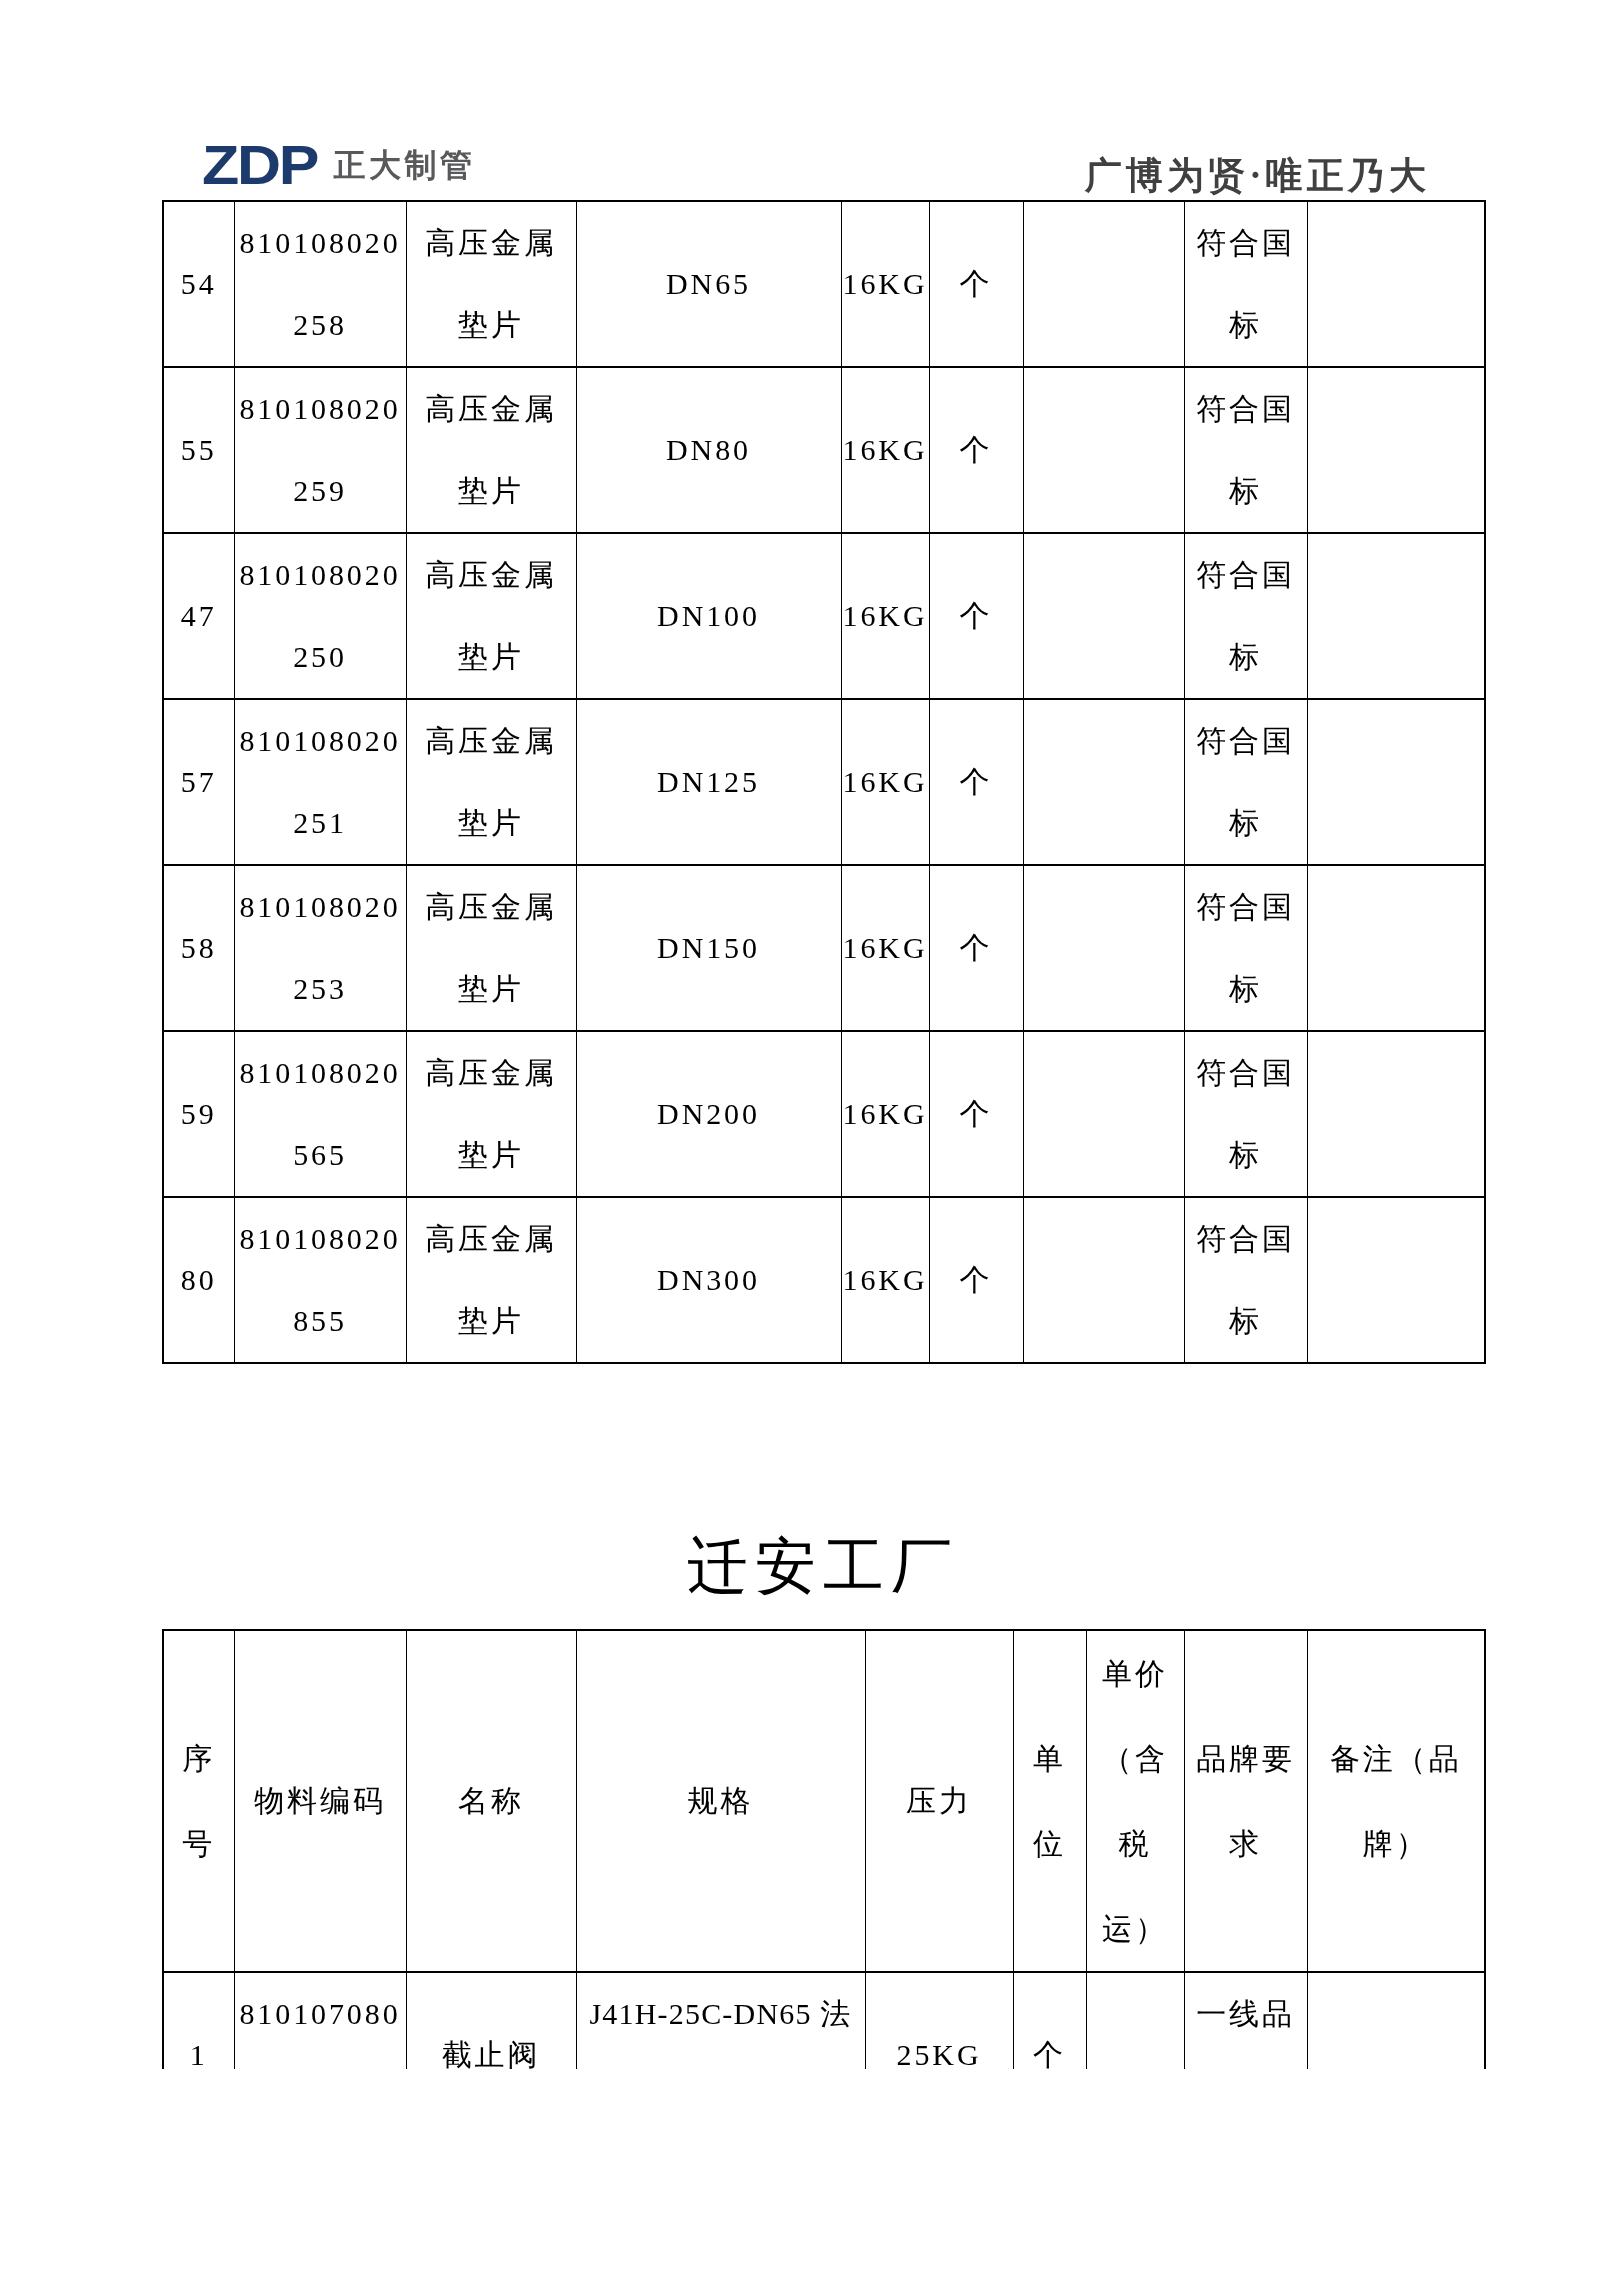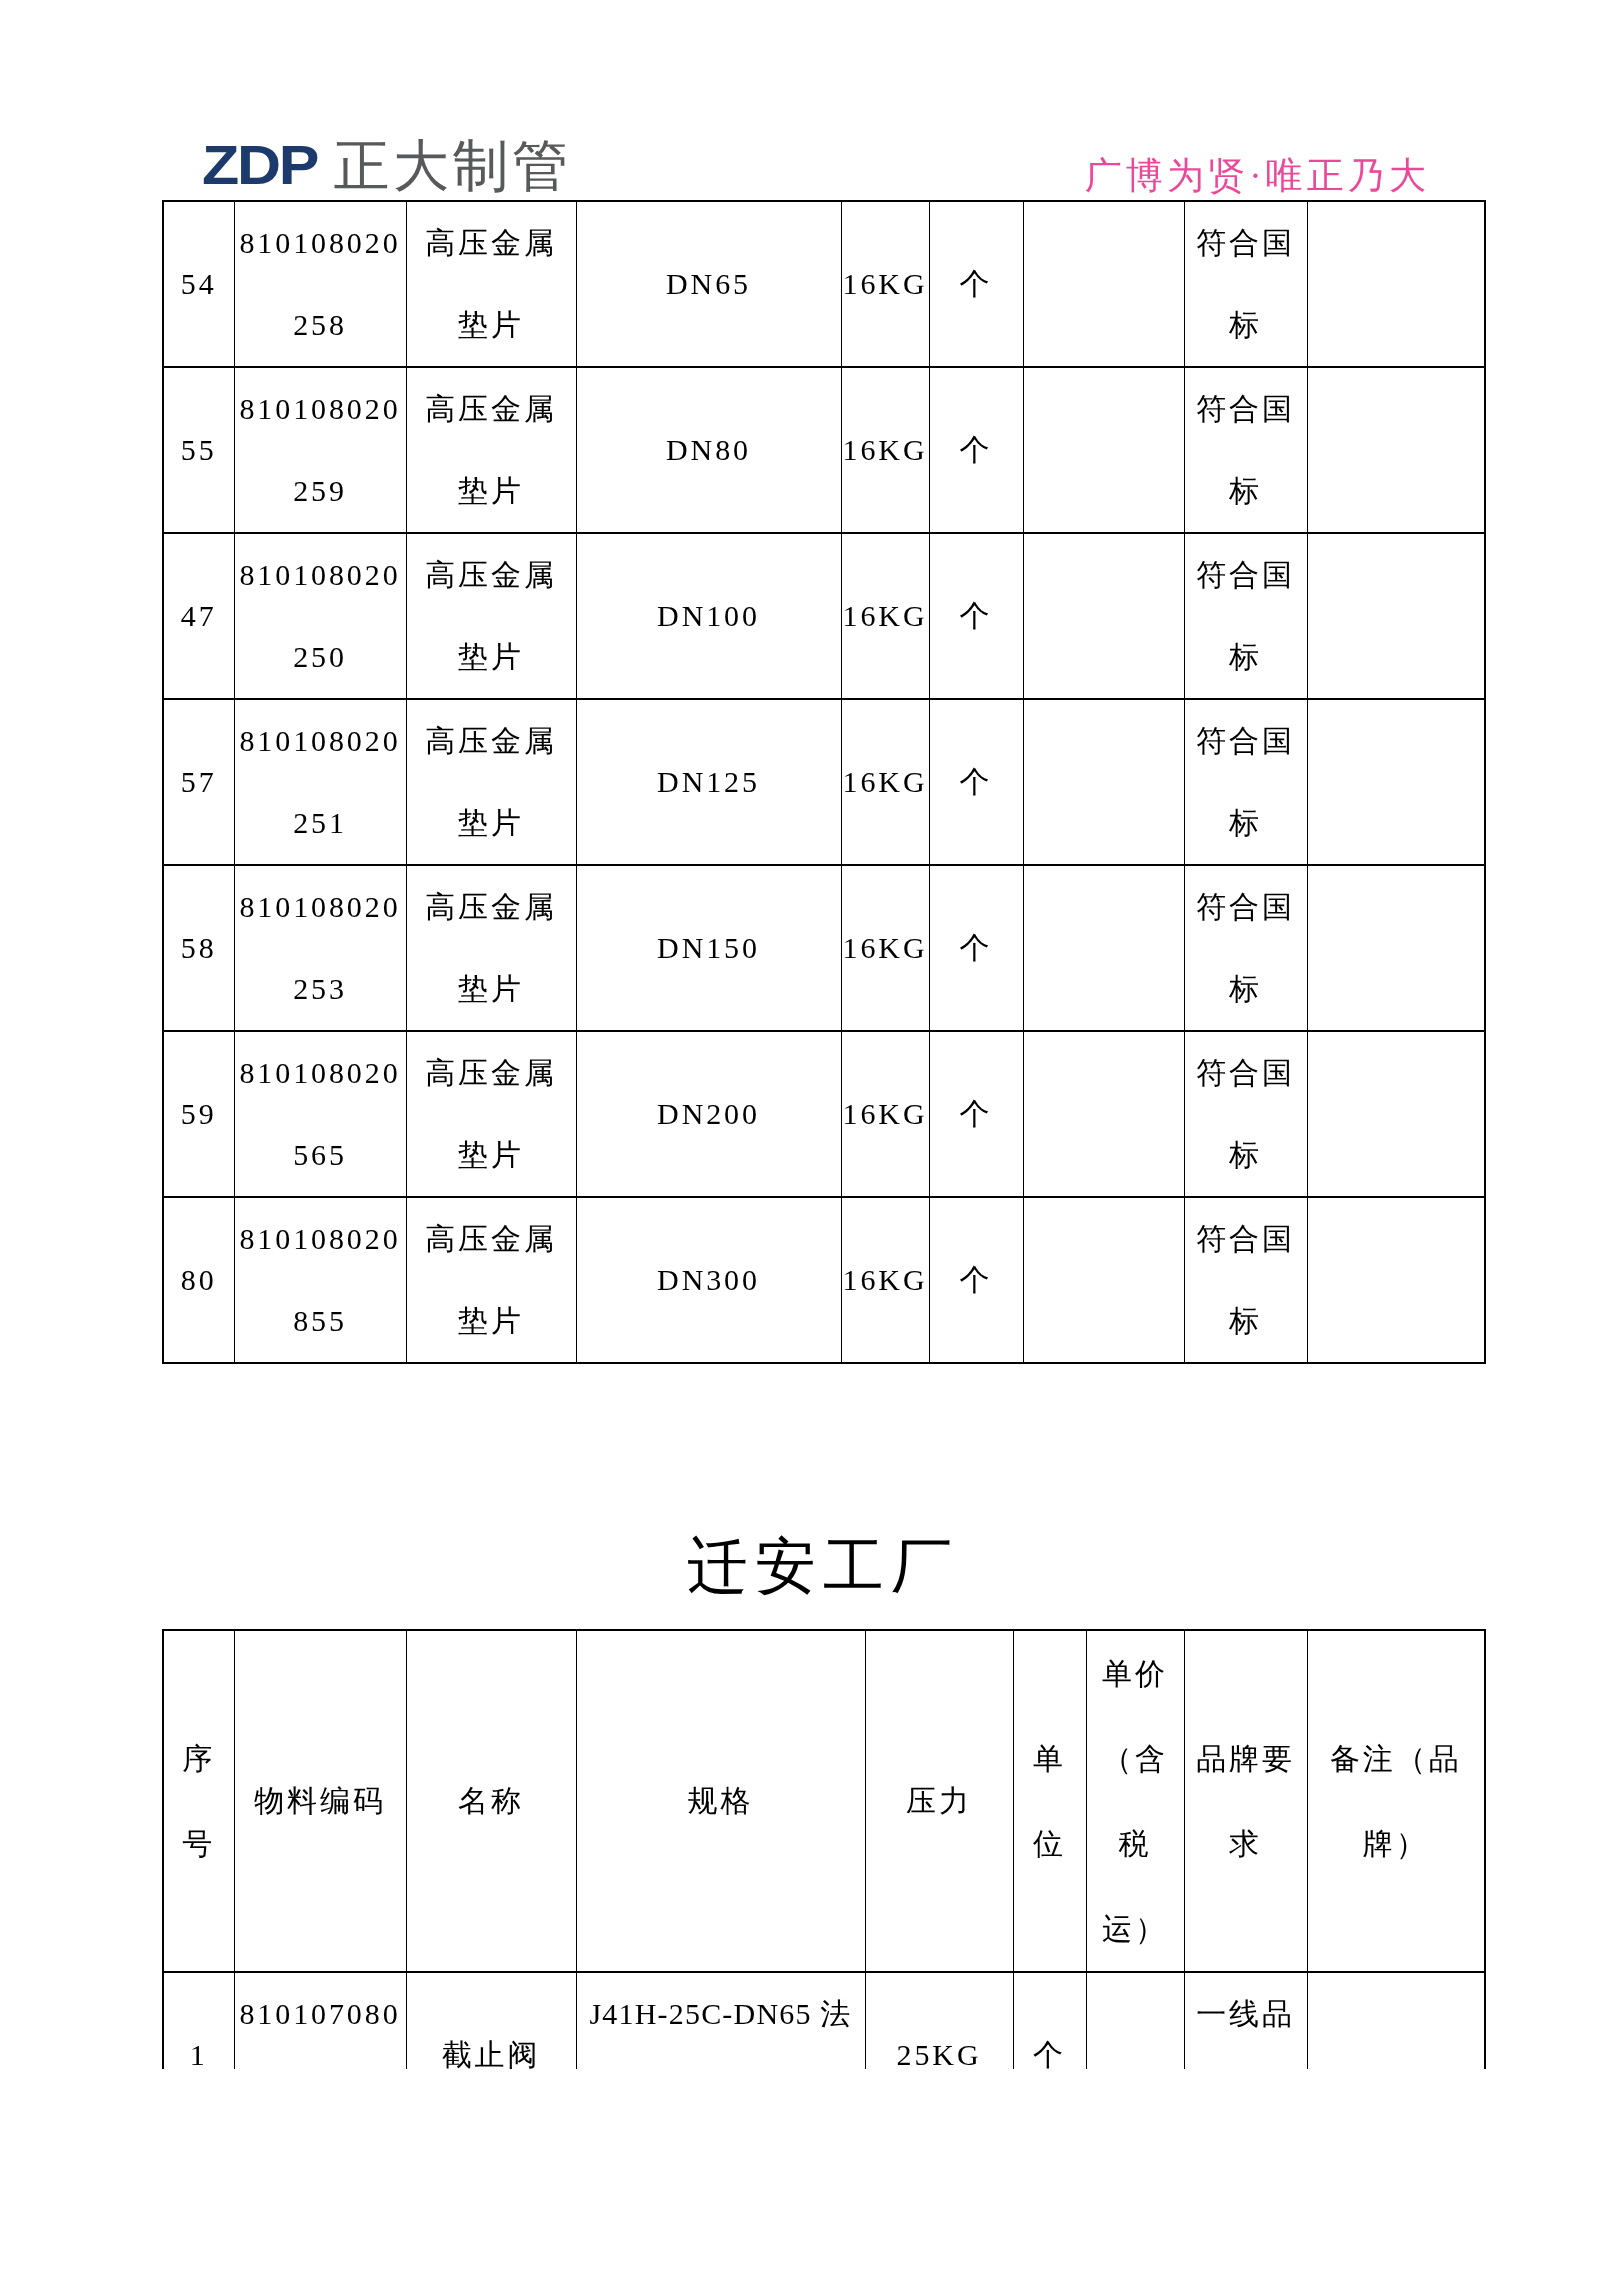--- a/index.html
+++ b/index.html
@@ -17,27 +17,27 @@
     display:flex;align-items:center;
     font-family:"Liberation Sans","DejaVu Sans",sans-serif;
     white-space:nowrap;
   }
   .zdp{
     font-size:61px;font-weight:900;letter-spacing:-2.3px;
     color:#1c3a6b;line-height:53px;
     transform:scaleY(0.92);
   }
   .zname{
-    font-size:56px;font-weight:400;letter-spacing:3.5px;
+    font-size:32px;font-weight:700;letter-spacing:3.5px;
     color:#58595b;line-height:53px;margin-left:16.4px;
   }
   .tagline{
     position:absolute;top:151px;right:193px;
-    font-size:37px;font-weight:400;letter-spacing:4.1px;
-    color:#ec4899;white-space:nowrap;
+    font-size:37px;font-weight:700;letter-spacing:4.1px;
+    color:#404040;white-space:nowrap;
   }
   
   table{border-collapse:collapse;table-layout:fixed;position:absolute;left:162px;width:1322px;}
   table.t1{top:200px;}
   table.t2{top:1629px;}
   td{
     border-left:1.8px solid #000;border-right:1.8px solid #000;
     border-top:2.3px solid #000;border-bottom:2.3px solid #000;
     padding:0;text-align:center;vertical-align:middle;
     font-size:30px;letter-spacing:2.9px;overflow:visible;

